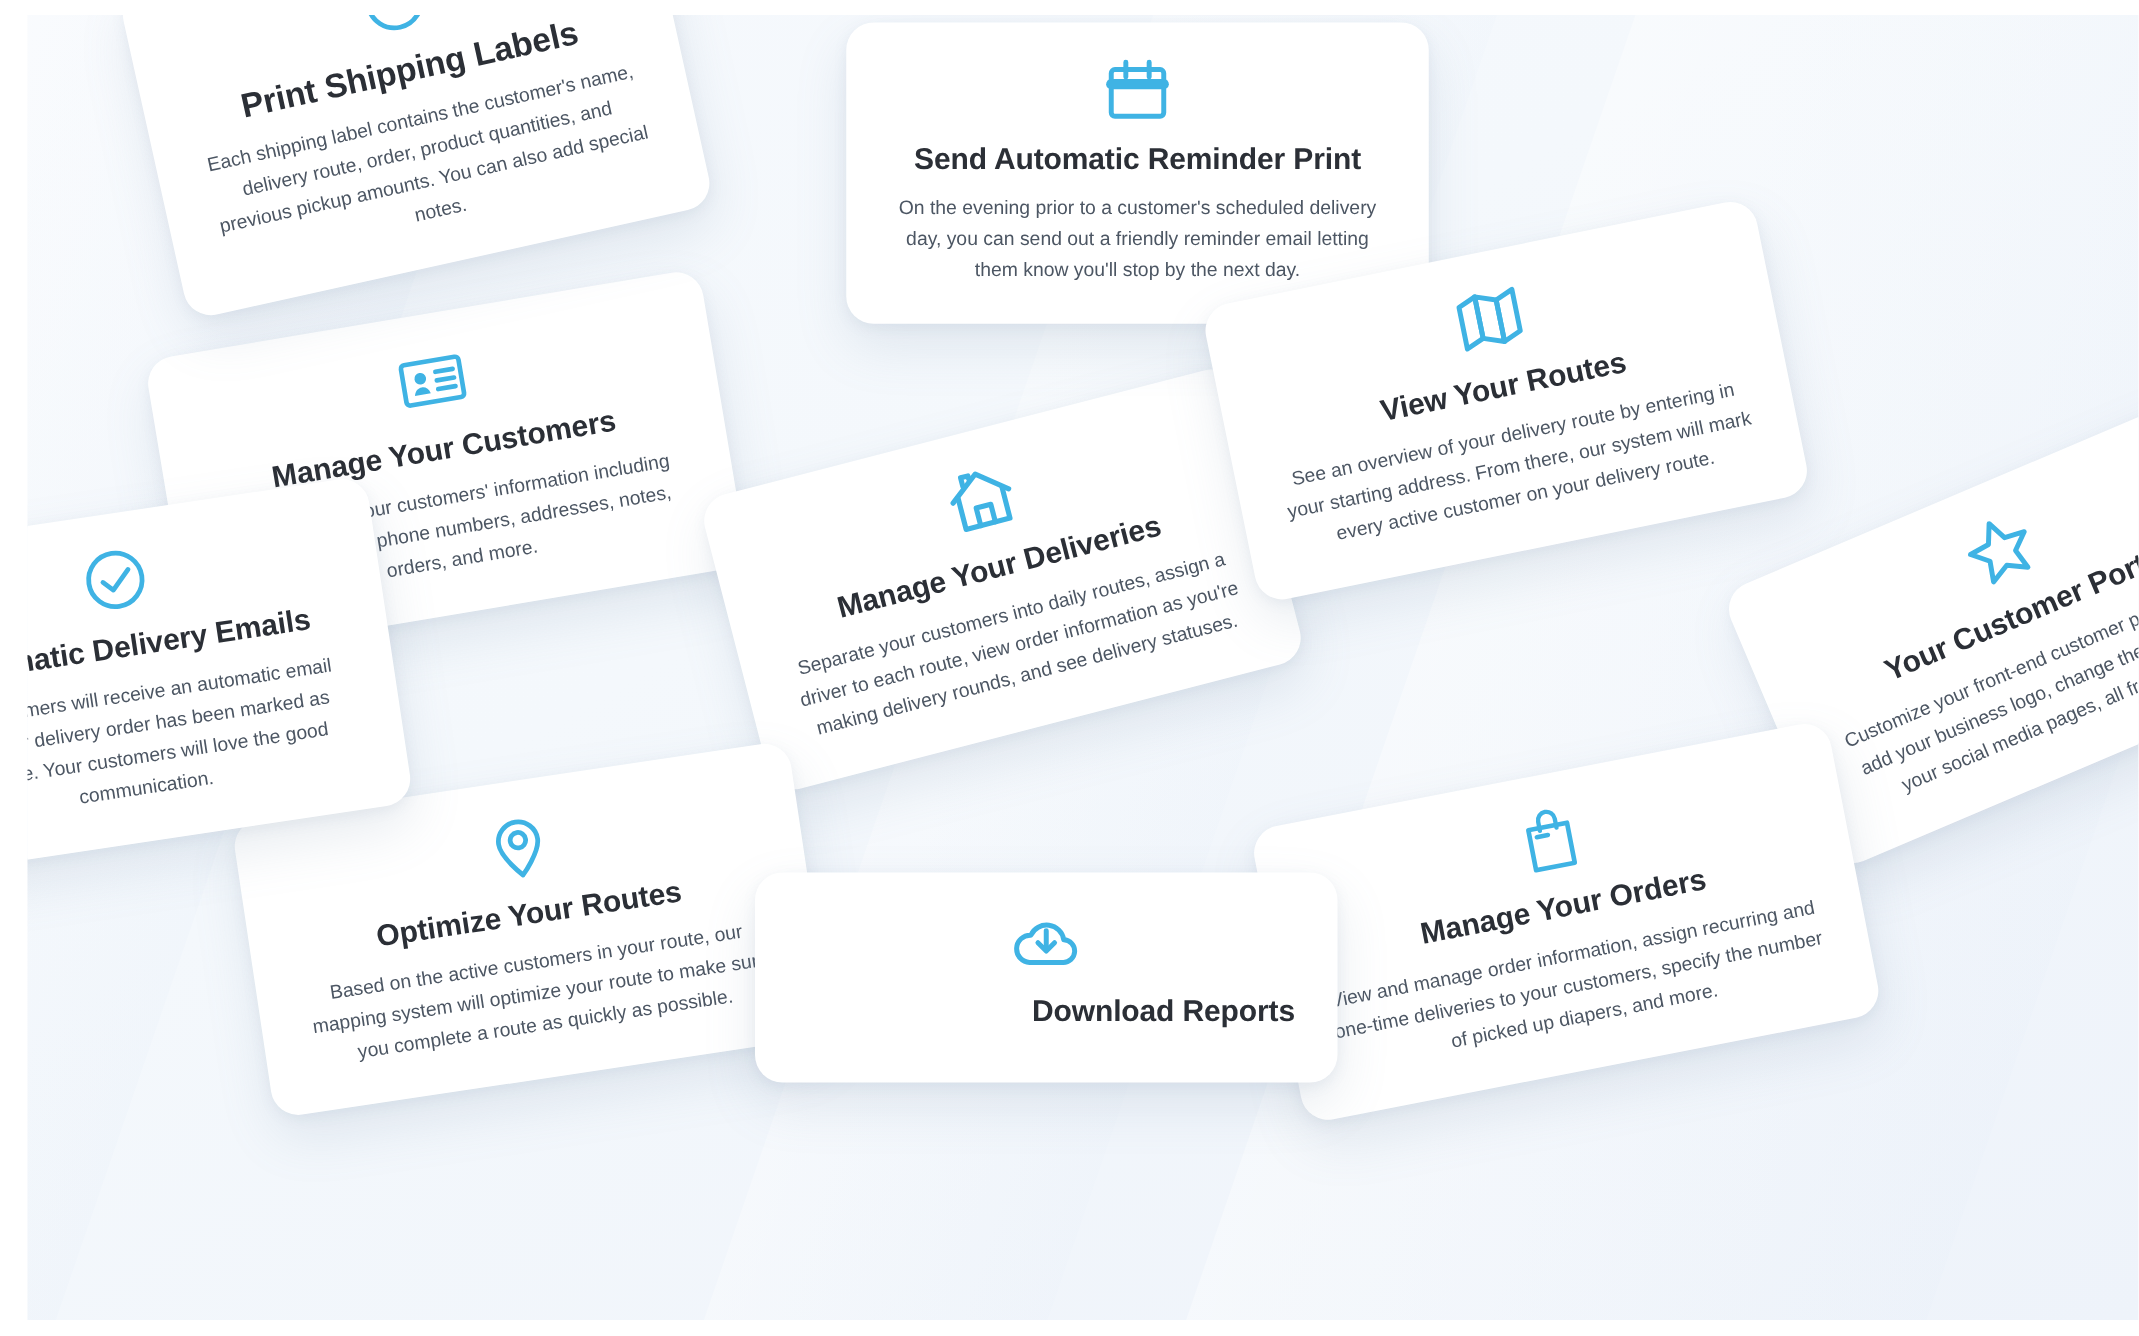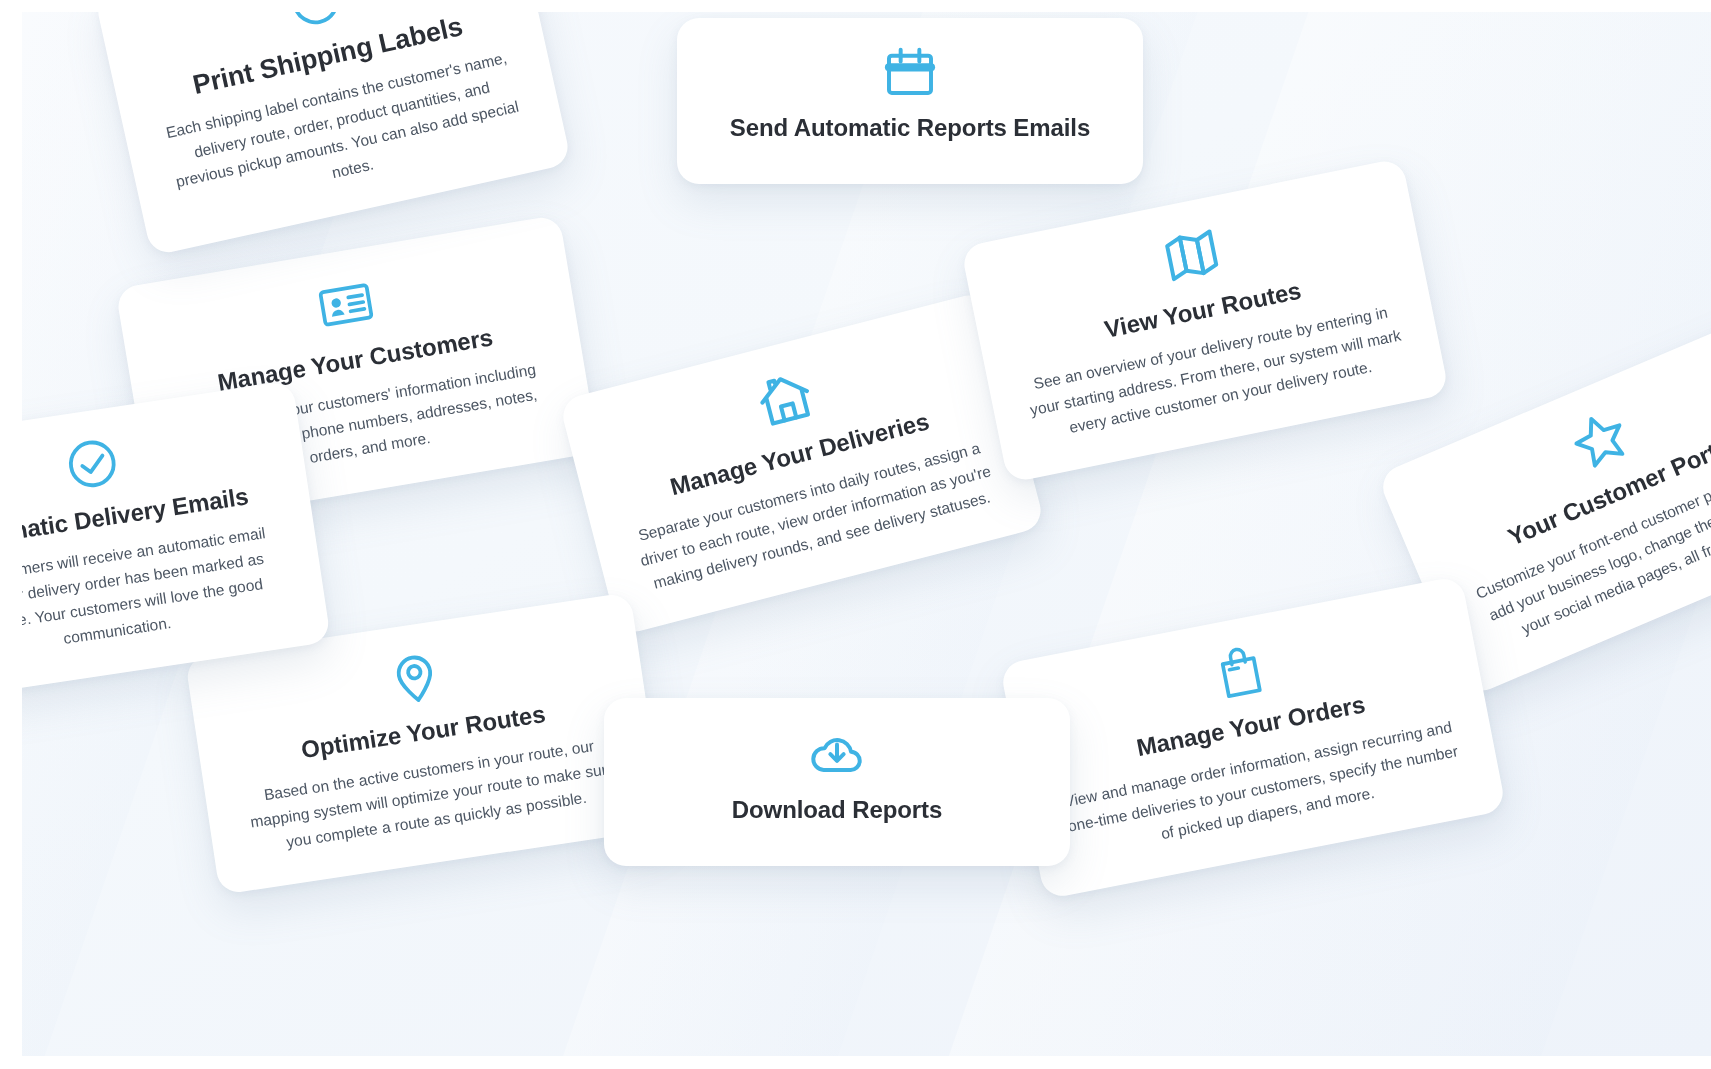--- a/index.html
+++ b/index.html
@@ -67,21 +67,21 @@
   
   #c-print       { left:96px;  top:-66px;  width:430px; transform:rotate(-12.5deg); z-index:6; }
   #c-print h3    { font-size:27px; }
   #c-reminder    { left:655px; top:6px;    width:466px; transform:rotate(0deg);     z-index:7; }
   #c-routes      { left:958px; top:188px;  width:450px; transform:rotate(-11.5deg); z-index:8; }
   #c-customers   { left:110px; top:238px;  width:450px; transform:rotate(-9.5deg);  z-index:4; }
   #c-portal      { left:1384px;top:368px;  width:440px; transform:rotate(-23deg);   z-index:9; }
   #c-autoemails  { left:-128px;top:398px;  width:420px; transform:rotate(-8.5deg);  z-index:9; }
   #c-deliveries  { left:560px; top:330px;  width:440px; transform:rotate(-14.5deg); z-index:5; }
   #c-optimize    { left:178px; top:612px;  width:450px; transform:rotate(-8.5deg);  z-index:8; }
-  #c-reports     { left:582px; top:686px;  width:466px; transform:rotate(0deg);     z-index:10; }
+  #c-reports     { left:582px; top:686px;  width:466px; transform:rotate(0deg);     z-index:10;text-align:right; }
   #c-orders      { left:996px; top:606px;  width:470px; transform:rotate(-11deg);   z-index:9; }
 </style>
 </head>
 <body>
 
 <div id="stage">
   <div id="panel">
     <div class="sheen s1"></div>
     <div class="sheen s3"></div>
     <div class="sheen s2"></div>
@@ -98,21 +98,22 @@
     </div>
 
     <div class="card" id="c-reminder">
       <span class="icon">
         <svg width="56" height="56" viewBox="0 0 48 48" fill="none" stroke="currentColor" stroke-width="3.4" stroke-linecap="round" stroke-linejoin="round">
           <rect x="6" y="10" width="36" height="32" rx="2.5"></rect>
           <path d="M6 20h36" stroke-width="7"></path>
           <path d="M16 5v10M32 5v10"></path>
         </svg>
       </span>
-      <h3>Send Automatic Reports Emails</h3>
+      <h3>Send Automatic Reminder Print</h3>
+      <p>On the evening prior to a customer's scheduled delivery day, you can send out a friendly reminder email letting them know you'll stop by the next day.</p>
     </div>
 
     <div class="card" id="c-routes">
       <span class="icon">
         <svg width="56" height="56" viewBox="0 0 48 48" fill="none" stroke="currentColor" stroke-width="3.4" stroke-linecap="round" stroke-linejoin="round">
           <path d="M5 12l12-5v29L5 41V12z"></path>
             <path d="M17 7l14 5v29l-14-5V7z"></path>
             <path d="M31 12l12-5v29l-12 5V12z"></path>
         </svg>
       </span>

